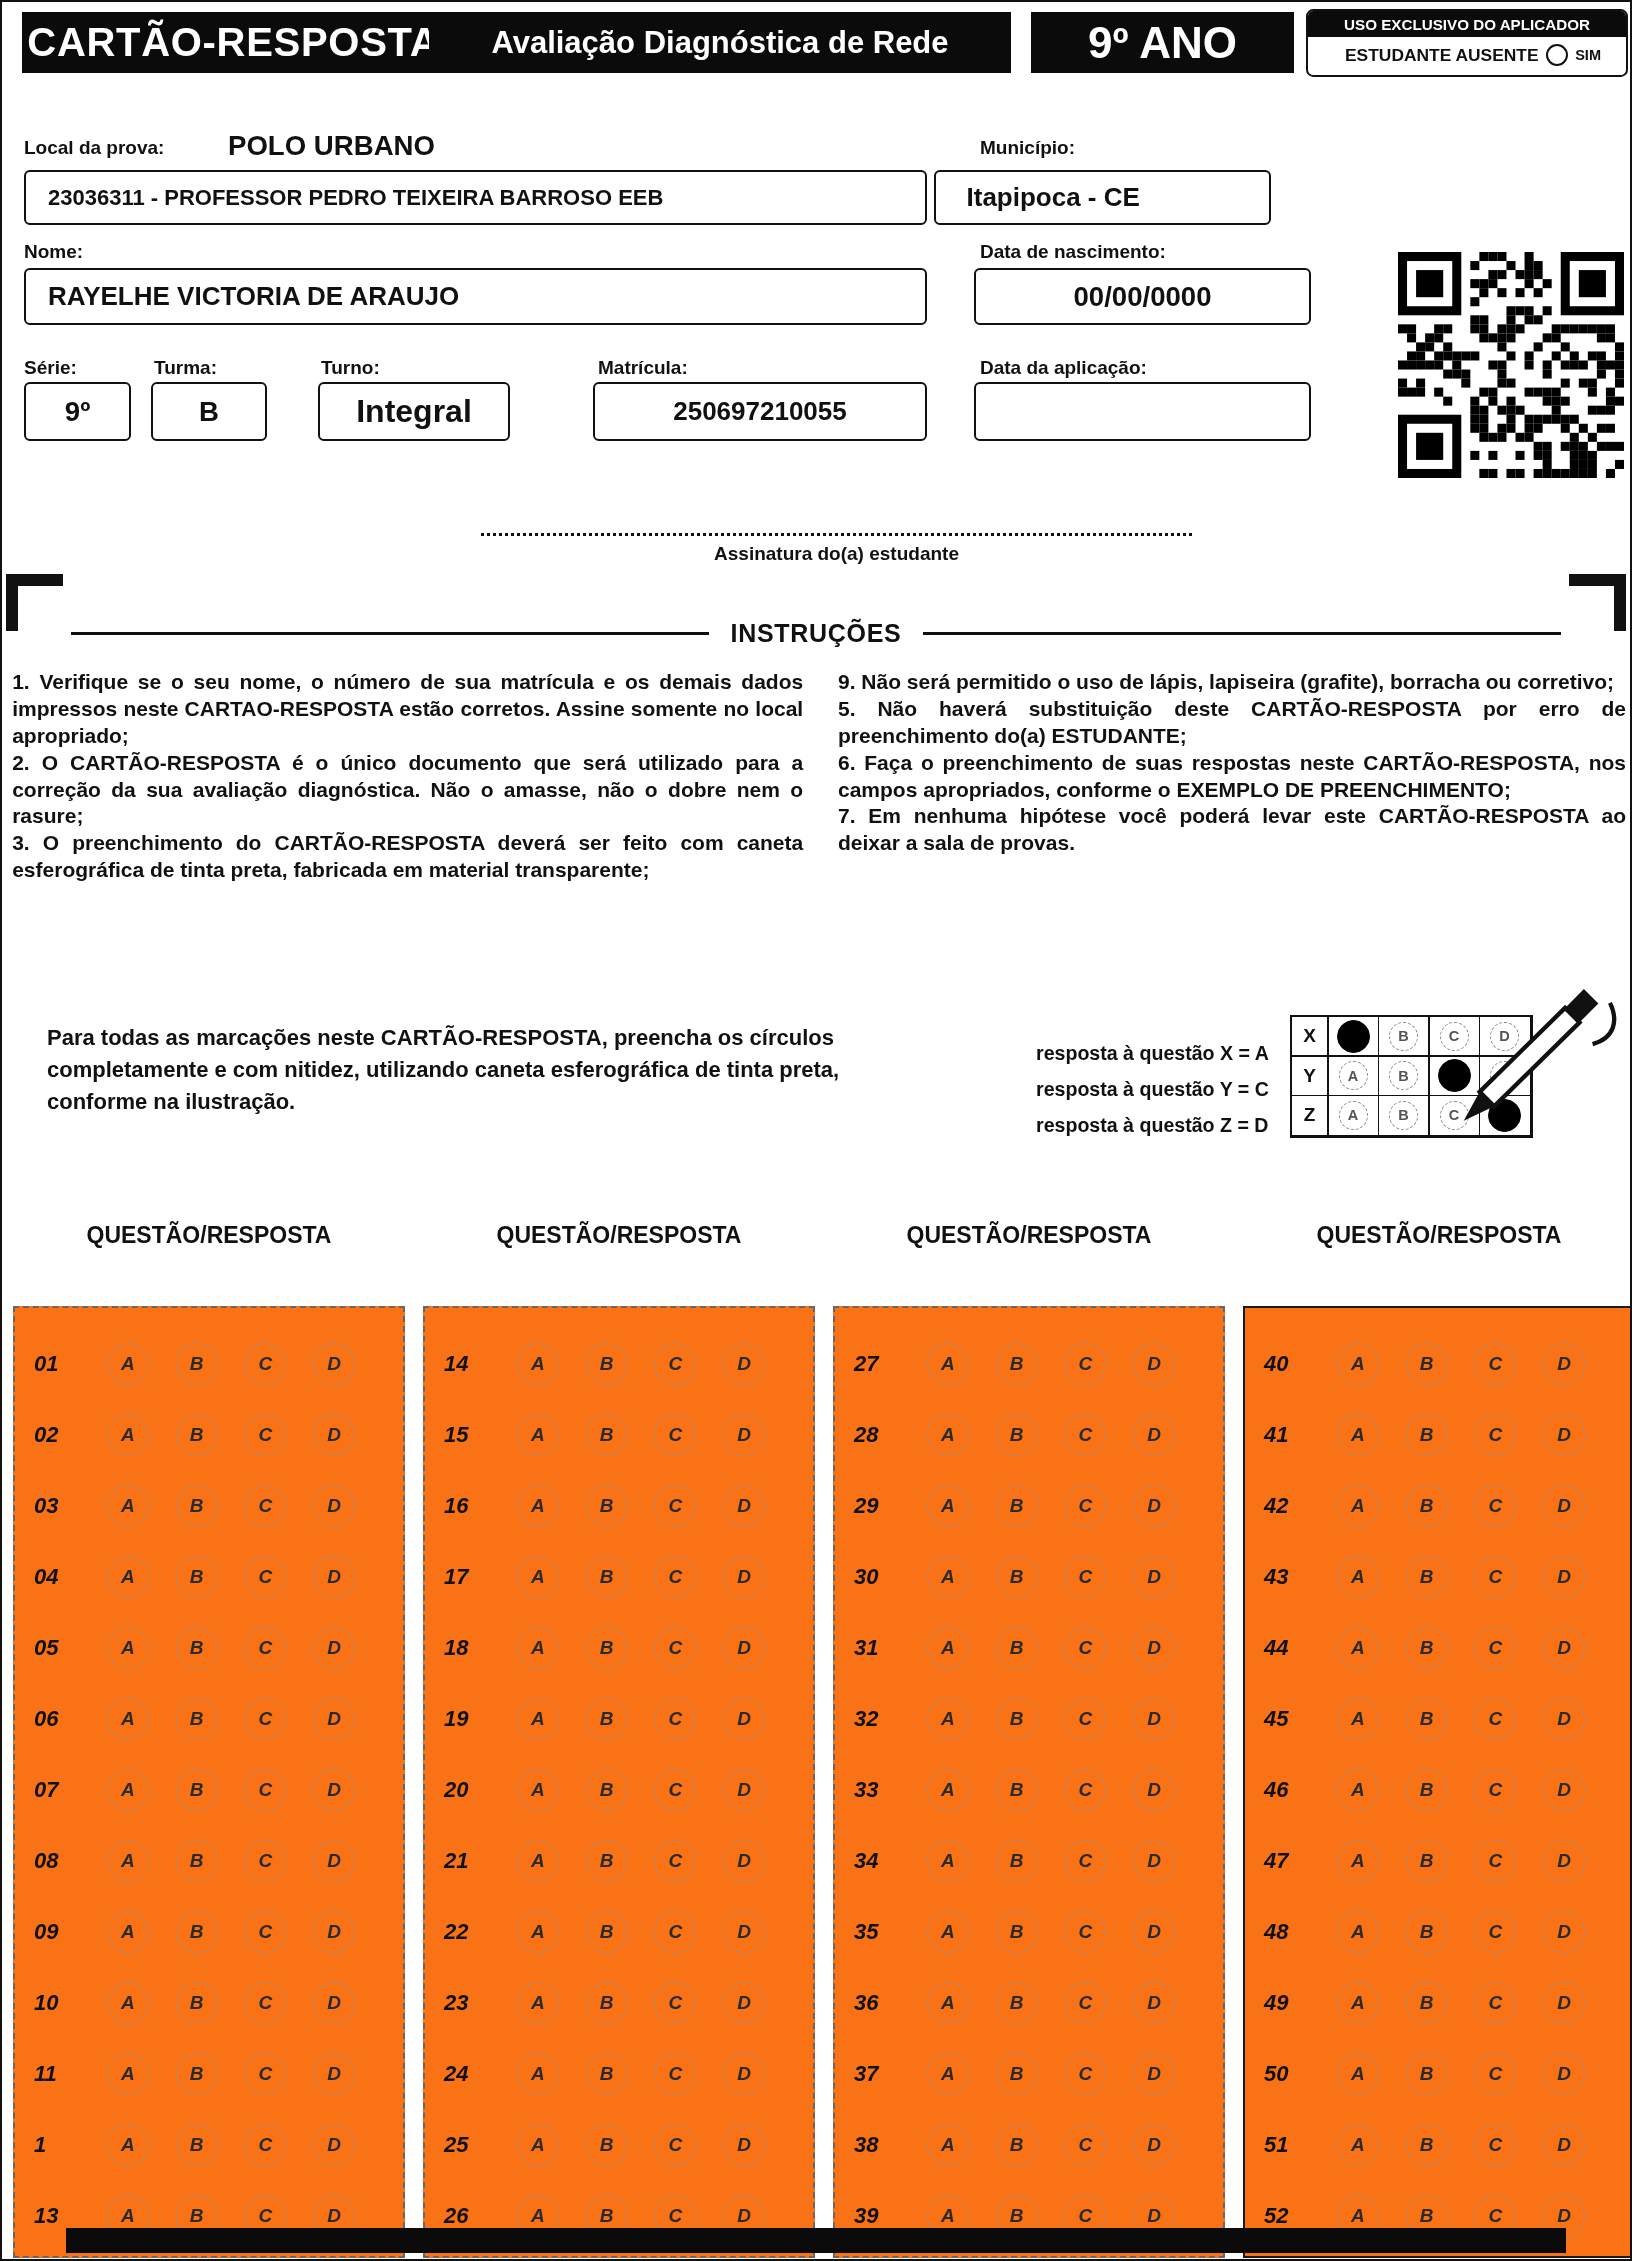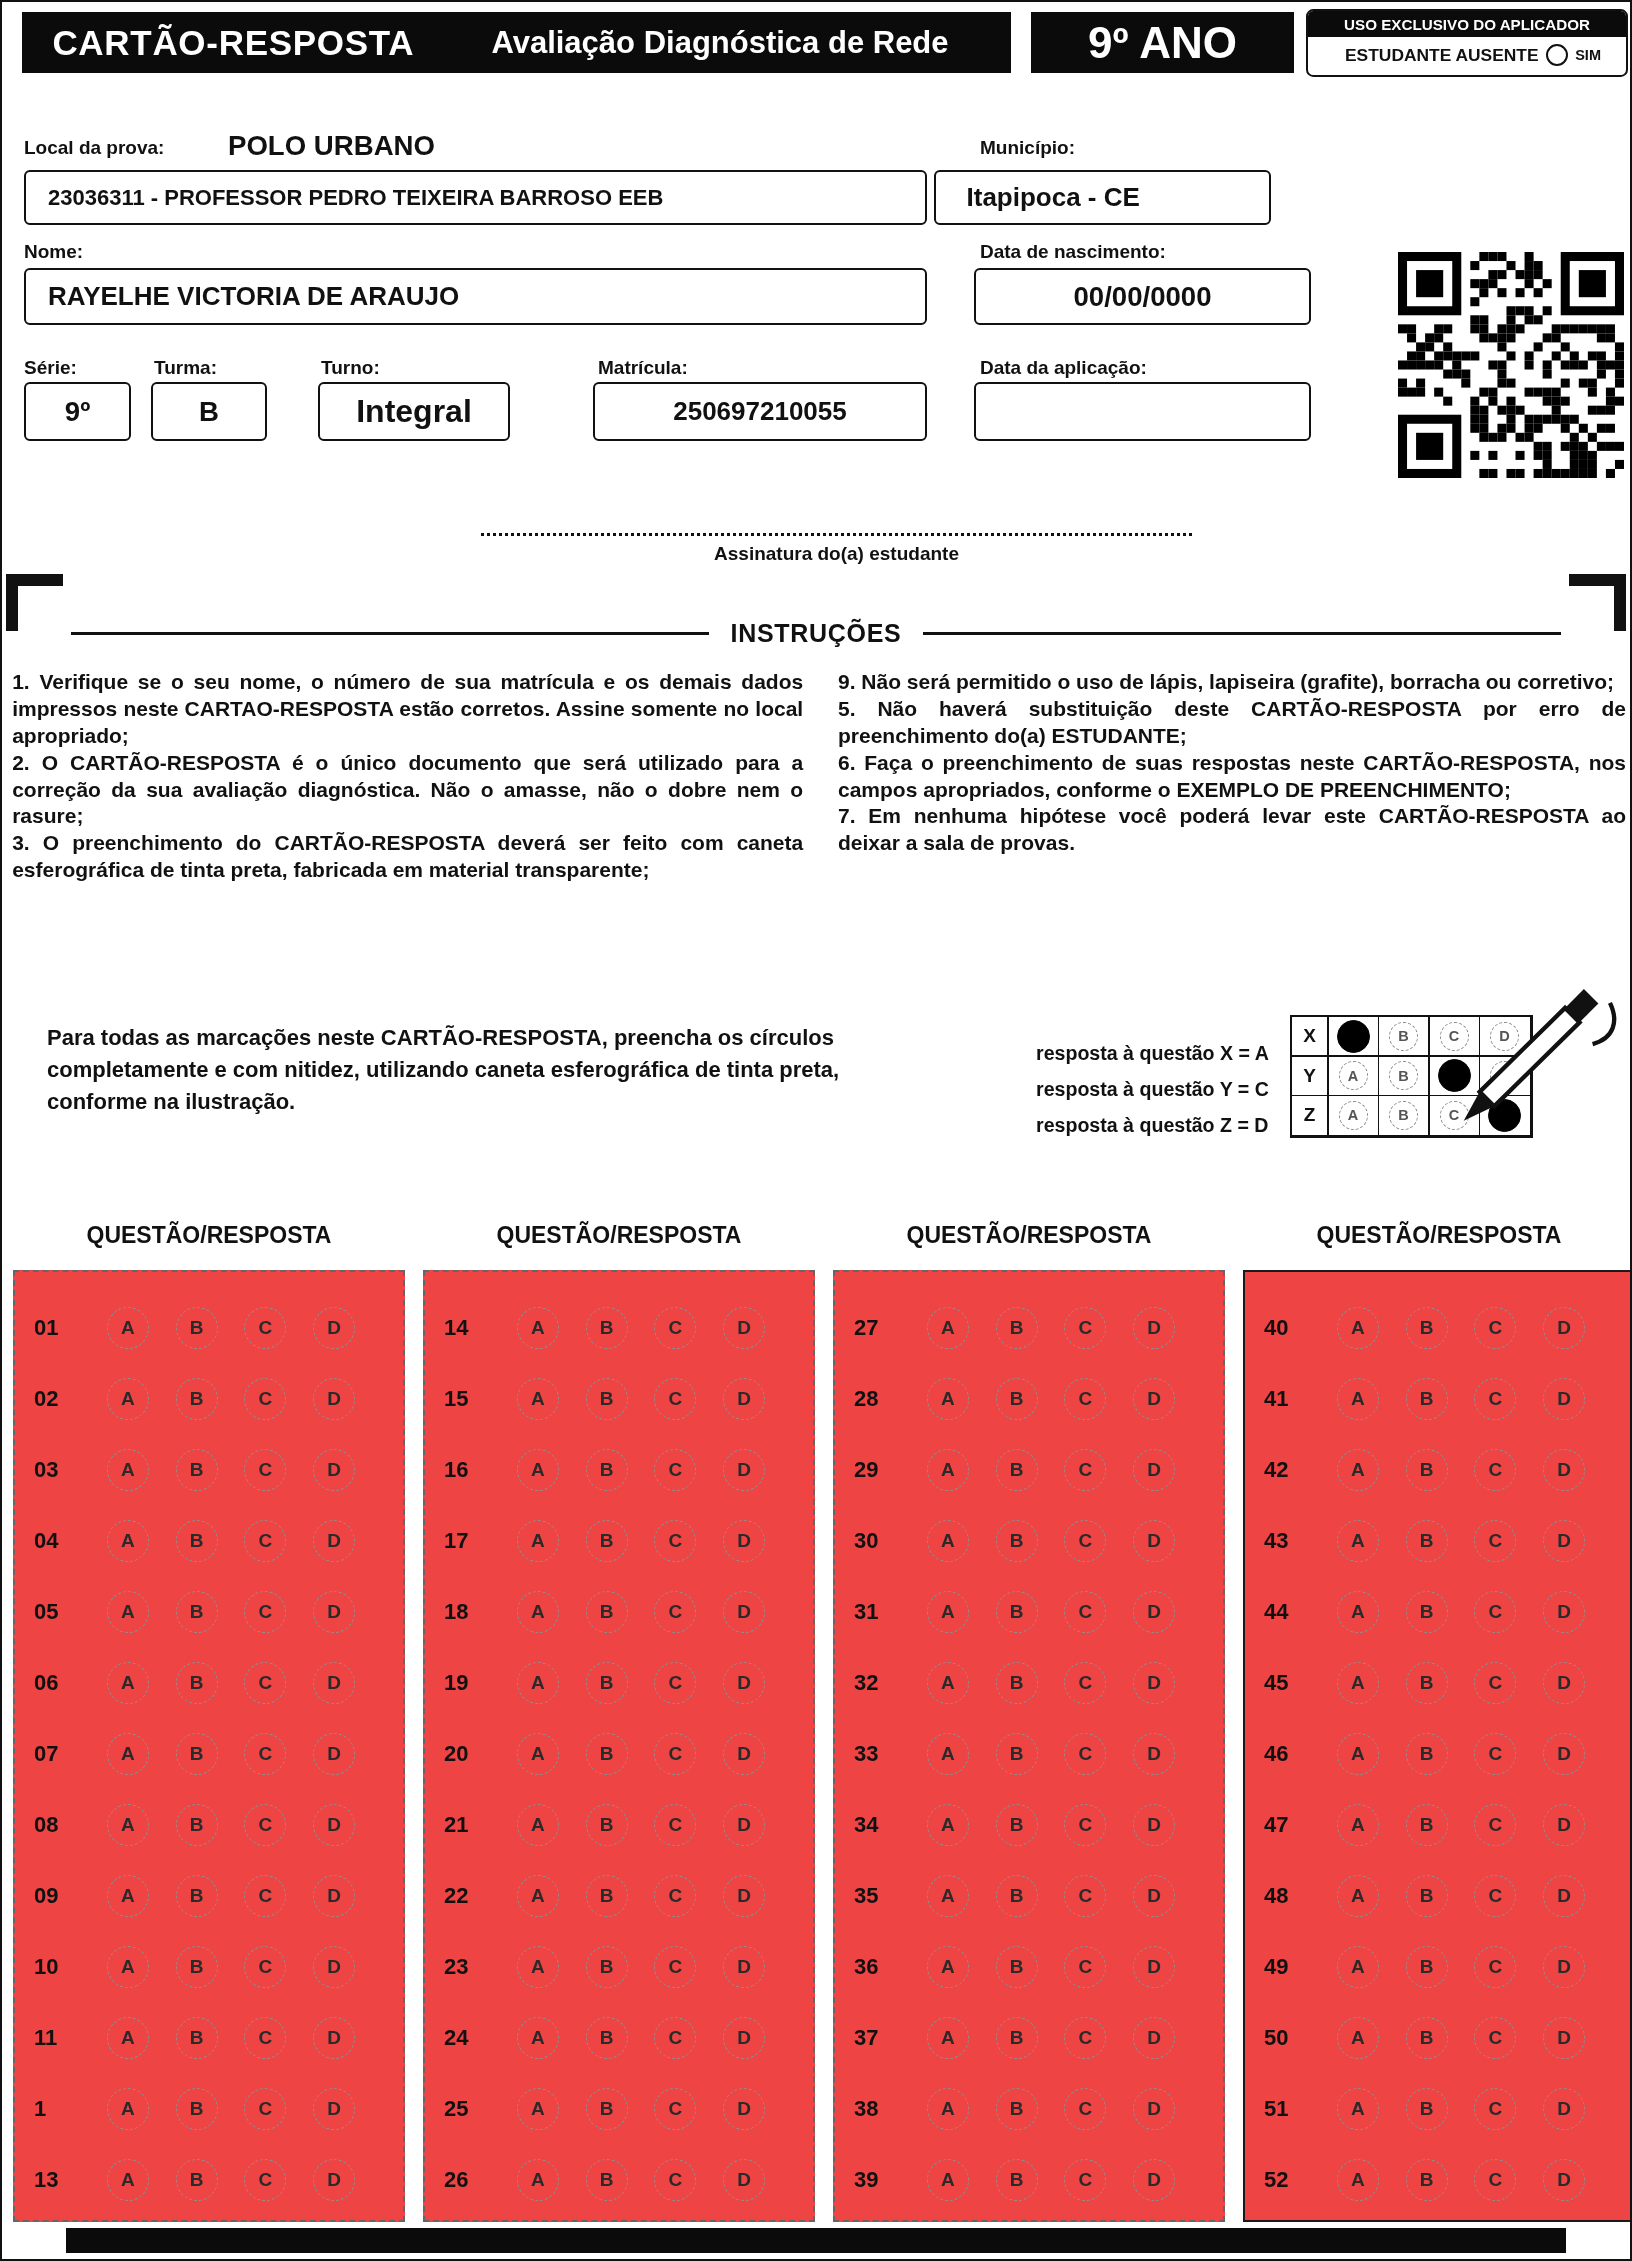--- a/index.html
+++ b/index.html
@@ -4,21 +4,21 @@
 <style>
   * { margin:0; padding:0; box-sizing:border-box; }
   html,body { background:#e8e8e8; }
   body { font-family:"Liberation Sans", sans-serif; color:#111; }
   .page { position:relative; width:1632px; height:2261px; background:#ffffff;
           border:2.9px solid #111; overflow:hidden; }
 
   
   .hbox { position:absolute; top:10.2px; height:61px; background:#0b0b0b; color:#fff;
           display:flex; align-items:center; justify-content:center; font-weight:bold; }
-  .hbox-title    { left:20.3px;  width:422px; font-size:35px; letter-spacing:0.7px; }
+  .hbox-title    { left:20.3px;  width:422px; font-size:40px; letter-spacing:0.7px; }
   .hbox-subtitle { left:427px; width:582px; font-size:31px; }
   .hbox-grade    { left:1029px; width:263px; font-size:44px; }
   .applicator { position:absolute; top:7.3px; left:1304px; width:322px; height:68px;
                 border:2.9px solid #111; border-radius:7.3px; overflow:hidden; background:#fff; }
   .applicator-bar { background:#0b0b0b; color:#fff; font-weight:bold; font-size:15.2px;
                     height:26px; display:flex; align-items:center; justify-content:center; }
   .applicator-row { height:36px; display:flex; align-items:center; justify-content:center;
                     gap:7.3px; font-weight:bold; font-size:17.4px;padding-left:12px; }
   .absent-circle { width:22px; height:22px; border:2.9px solid #111; border-radius:50%; display:inline-block; }
   .absent-yes { font-size:14.5px; font-weight:bold; }
@@ -67,22 +67,22 @@
   .ex-cell.lab { width:38px; font-size:19px; font-weight:bold; }
   .ex-bubble { width:29px; height:29px; border:1.5px dashed #8a8a8a; border-radius:50%;
                display:flex; align-items:center; justify-content:center; font-size:14.5px;
                font-weight:bold; color:#555; }
   .ex-bubble.filled { width:33px; height:33px; background:#000; border:1.5px solid #000; }
   .pencil { position:absolute; left:1440px; top:961px; }
 
   
   .qheader { position:absolute; top:1220px; width:392px; text-align:center; font-size:23px; font-weight:bold; }
   .qh1 { left:11px; } .qh2 { left:421px; } .qh3 { left:831px; } .qh4 { left:1241px; }
-  .answer-col { position:absolute; top:1268px; width:392px; height:952px; background:#ef4444;
-                padding:20.3px 48px 0 19px; }
+  .answer-col { position:absolute; top:1304px; width:392px; height:952px; background:#f97316;
+                padding:20.3px 48px 0 19px;font-style:italic; }
   .answer-col.dashed { border:2.2px dashed #666; }
   .answer-col.solid  { border:2.2px solid #1a1a1a; }
   .ac1 { left:11px; } .ac2 { left:421px; } .ac3 { left:831px; } .ac4 { left:1241px; }
   .q-row { height:71px; display:flex; align-items:center; justify-content:space-between; }
   .q-num { font-size:22px; font-weight:bold; width:46px; }
   .bubble { width:42px; height:42px; border:1.5px dashed #8f8f8f; border-radius:50%;
             display:flex; align-items:center; justify-content:center; font-size:19px;
             font-weight:bold; color:#2a2a2a; cursor:pointer; }
 
   .bottom-bar { position:absolute; left:64px; right:64px; bottom:5.8px; height:25px; background:#0b0b0b; }

